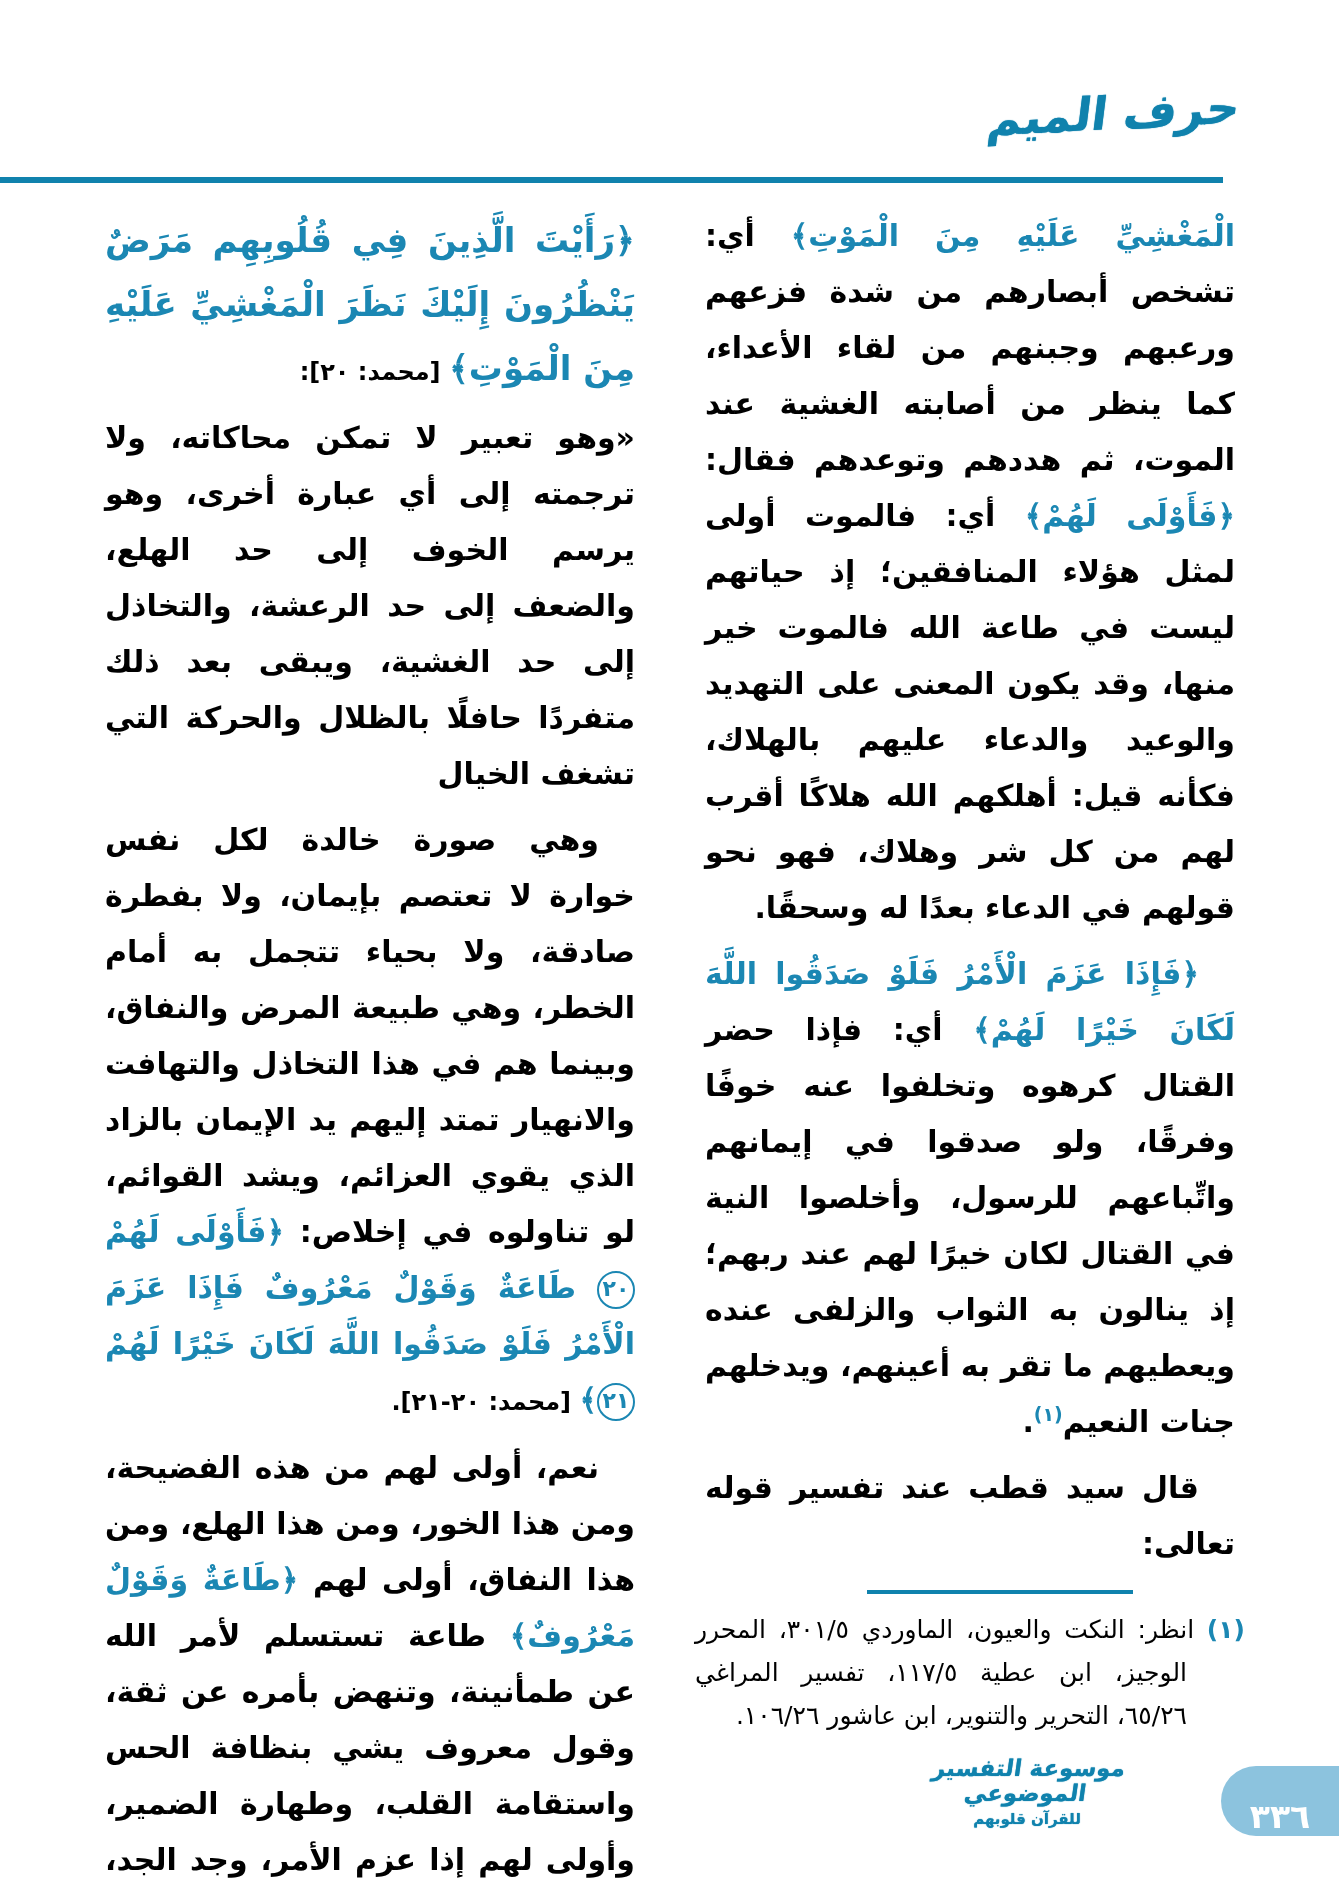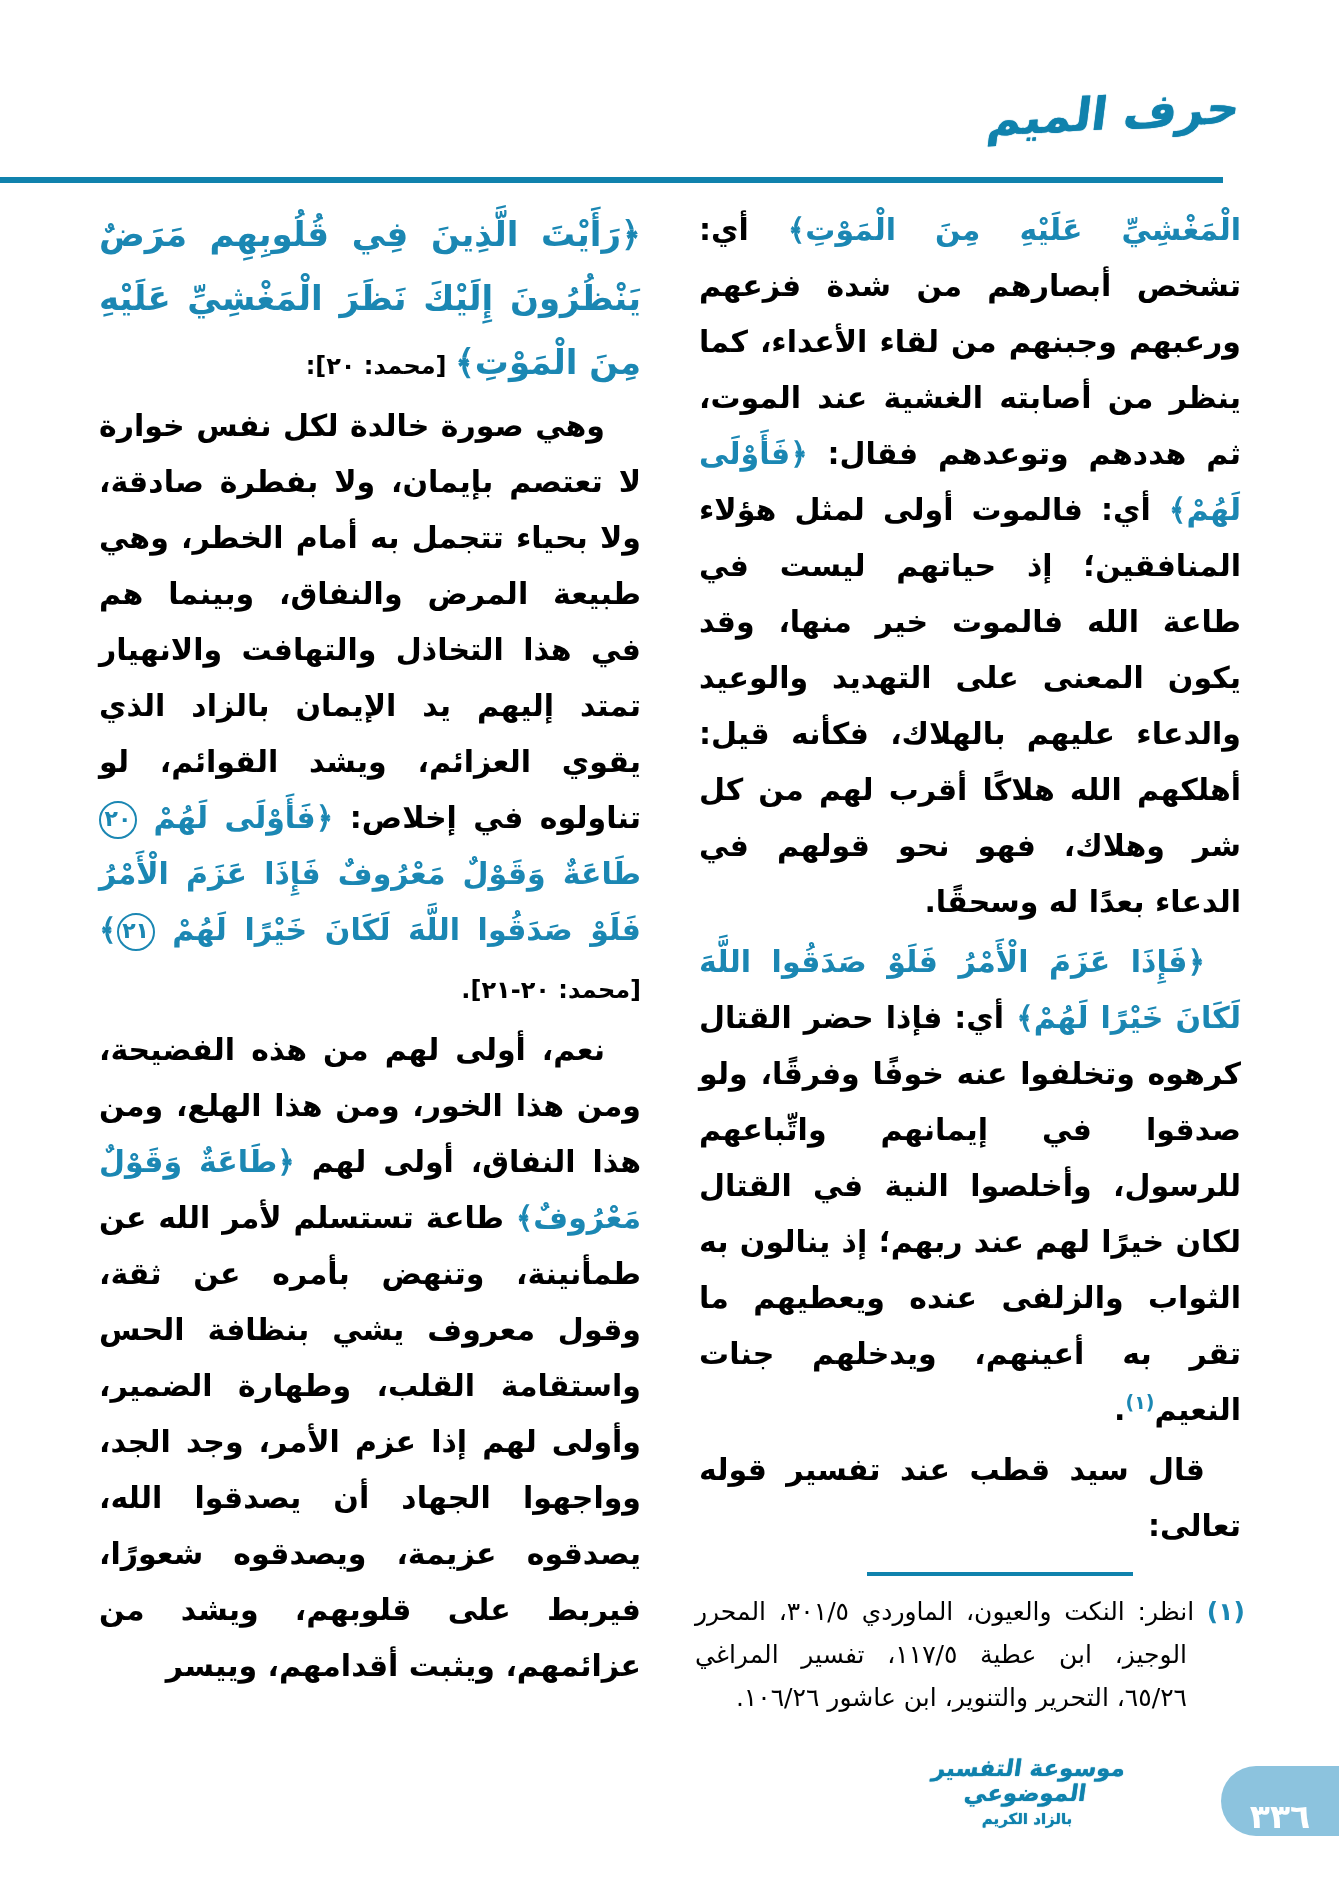--- a/index.html
+++ b/index.html
@@ -18,21 +18,21 @@
   .header-rule{
     position:absolute;top:177px;left:0;width:1223px;height:6px;background:#1082AD;
   }
   
   .columns{
     position:absolute;top:198px;right:94px;width:1150px;
     display:flex;gap:50px;direction:rtl;
   }
   .col{width:550px;}
   .body-p{
-    margin:4px;color:#000;font-size:30px;line-height:56px;font-weight:700;
+    margin:10px;color:#000;font-size:30px;line-height:56px;font-weight:700;
     text-align:justify;text-justify:inter-word;
   }
   .indent{text-indent:36px;}
   .quran-quote{color:#1B87B3;}
   .verse-lead .quran-quote{font-size:34px;line-height:64px;}
   .verse-ref{color:#000;font-size:24px;font-weight:700;}
   .footnote-ref{
     color:#1B87B3;font-size:19px;vertical-align:super;line-height:0;font-weight:700;
   }
   .ayah-circle{
@@ -85,27 +85,28 @@
 
     <p class="body-p"><span class="quran-quote">الْمَغْشِيِّ عَلَيْهِ مِنَ الْمَوْتِ﴾</span><span> أي: تشخص أبصارهم من شدة فزعهم ورعبهم وجبنهم من لقاء الأعداء، كما ينظر من أصابته الغشية عند الموت، ثم هددهم وتوعدهم فقال: </span><span class="quran-quote">﴿فَأَوْلَى لَهُمْ﴾</span><span> أي: فالموت أولى لمثل هؤلاء المنافقين؛ إذ حياتهم ليست في طاعة الله فالموت خير منها، وقد يكون المعنى على التهديد والوعيد والدعاء عليهم بالهلاك، فكأنه قيل: أهلكهم الله هلاكًا أقرب لهم من كل شر وهلاك، فهو نحو قولهم في الدعاء بعدًا له وسحقًا.</span></p>
         <p class="body-p indent"><span class="quran-quote">﴿فَإِذَا عَزَمَ الْأَمْرُ فَلَوْ صَدَقُوا اللَّهَ لَكَانَ خَيْرًا لَهُمْ﴾</span><span> أي: فإذا حضر القتال كرهوه وتخلفوا عنه خوفًا وفرقًا، ولو صدقوا في إيمانهم واتِّباعهم للرسول، وأخلصوا النية في القتال لكان خيرًا لهم عند ربهم؛ إذ ينالون به الثواب والزلفى عنده ويعطيهم ما تقر به أعينهم، ويدخلهم جنات النعيم</span><span class="footnote-ref">(١)</span><span>.</span></p>
         <p class="body-p indent"><span>قال سيد قطب عند تفسير قوله تعالى:</span></p>
         <div class="footnote-sep"></div>
         <p class="footnote"><span class="fn-marker">(١)</span><span> انظر: النكت والعيون، الماوردي ٣٠١/٥، المحرر الوجيز، ابن عطية ١١٧/٥، تفسير المراغي ٦٥/٢٦، التحرير والتنوير، ابن عاشور ١٠٦/٢٦.</span></p>
       </section>
     <section class="col" id="col-left">
 
     <p class="body-p verse-lead"><span class="quran-quote">﴿رَأَيْتَ الَّذِينَ فِي قُلُوبِهِم مَرَضٌ يَنْظُرُونَ إِلَيْكَ نَظَرَ الْمَغْشِيِّ عَلَيْهِ مِنَ الْمَوْتِ﴾</span><span class="verse-ref"> [محمد: ٢٠]:</span></p>
+        <p class="body-p"><span>«وهو تعبير لا تمكن محاكاته، ولا ترجمته إلى أي عبارة أخرى، وهو يرسم الخوف إلى حد الهلع، والضعف إلى حد الرعشة، والتخاذل إلى حد الغشية، ويبقى بعد ذلك متفردًا حافلًا بالظلال والحركة التي تشغف الخيال</span></p>
         <p class="body-p indent"><span>وهي صورة خالدة لكل نفس خوارة لا تعتصم بإيمان، ولا بفطرة صادقة، ولا بحياء تتجمل به أمام الخطر، وهي طبيعة المرض والنفاق، وبينما هم في هذا التخاذل والتهافت والانهيار تمتد إليهم يد الإيمان بالزاد الذي يقوي العزائم، ويشد القوائم، لو تناولوه في إخلاص: </span><span class="quran-quote">﴿فَأَوْلَى لَهُمْ </span><span class="ayah-circle">٢٠</span><span class="quran-quote"> طَاعَةٌ وَقَوْلٌ مَعْرُوفٌ فَإِذَا عَزَمَ الْأَمْرُ فَلَوْ صَدَقُوا اللَّهَ لَكَانَ خَيْرًا لَهُمْ </span><span class="ayah-circle">٢١</span><span class="quran-quote">﴾</span><span class="verse-ref"> [محمد: ٢٠-٢١].</span></p>
         <p class="body-p indent"><span>نعم، أولى لهم من هذه الفضيحة، ومن هذا الخور، ومن هذا الهلع، ومن هذا النفاق، أولى لهم </span><span class="quran-quote">﴿طَاعَةٌ وَقَوْلٌ مَعْرُوفٌ﴾</span><span> طاعة تستسلم لأمر الله عن طمأنينة، وتنهض بأمره عن ثقة، وقول معروف يشي بنظافة الحس واستقامة القلب، وطهارة الضمير، وأولى لهم إذا عزم الأمر، وجد الجد، وواجهوا الجهاد أن يصدقوا الله، يصدقوه عزيمة، ويصدقوه شعورًا، فيربط على قلوبهم، ويشد من عزائمهم، ويثبت أقدامهم، وييسر</span></p>
       </section>
   </div>
 
   <div class="publisher-logo">
     <div class="logo-line1">موسوعة التفسير الموضوعي</div>
-    <div class="logo-line2">بالزاد الكريم</div>
+    <div class="logo-line2">للقرآن قلوبهم</div>
   </div>
 
   <div class="page-badge">
     <span>٣٣٦</span>
   </div>
 
 </div>
 
 </body></html>

